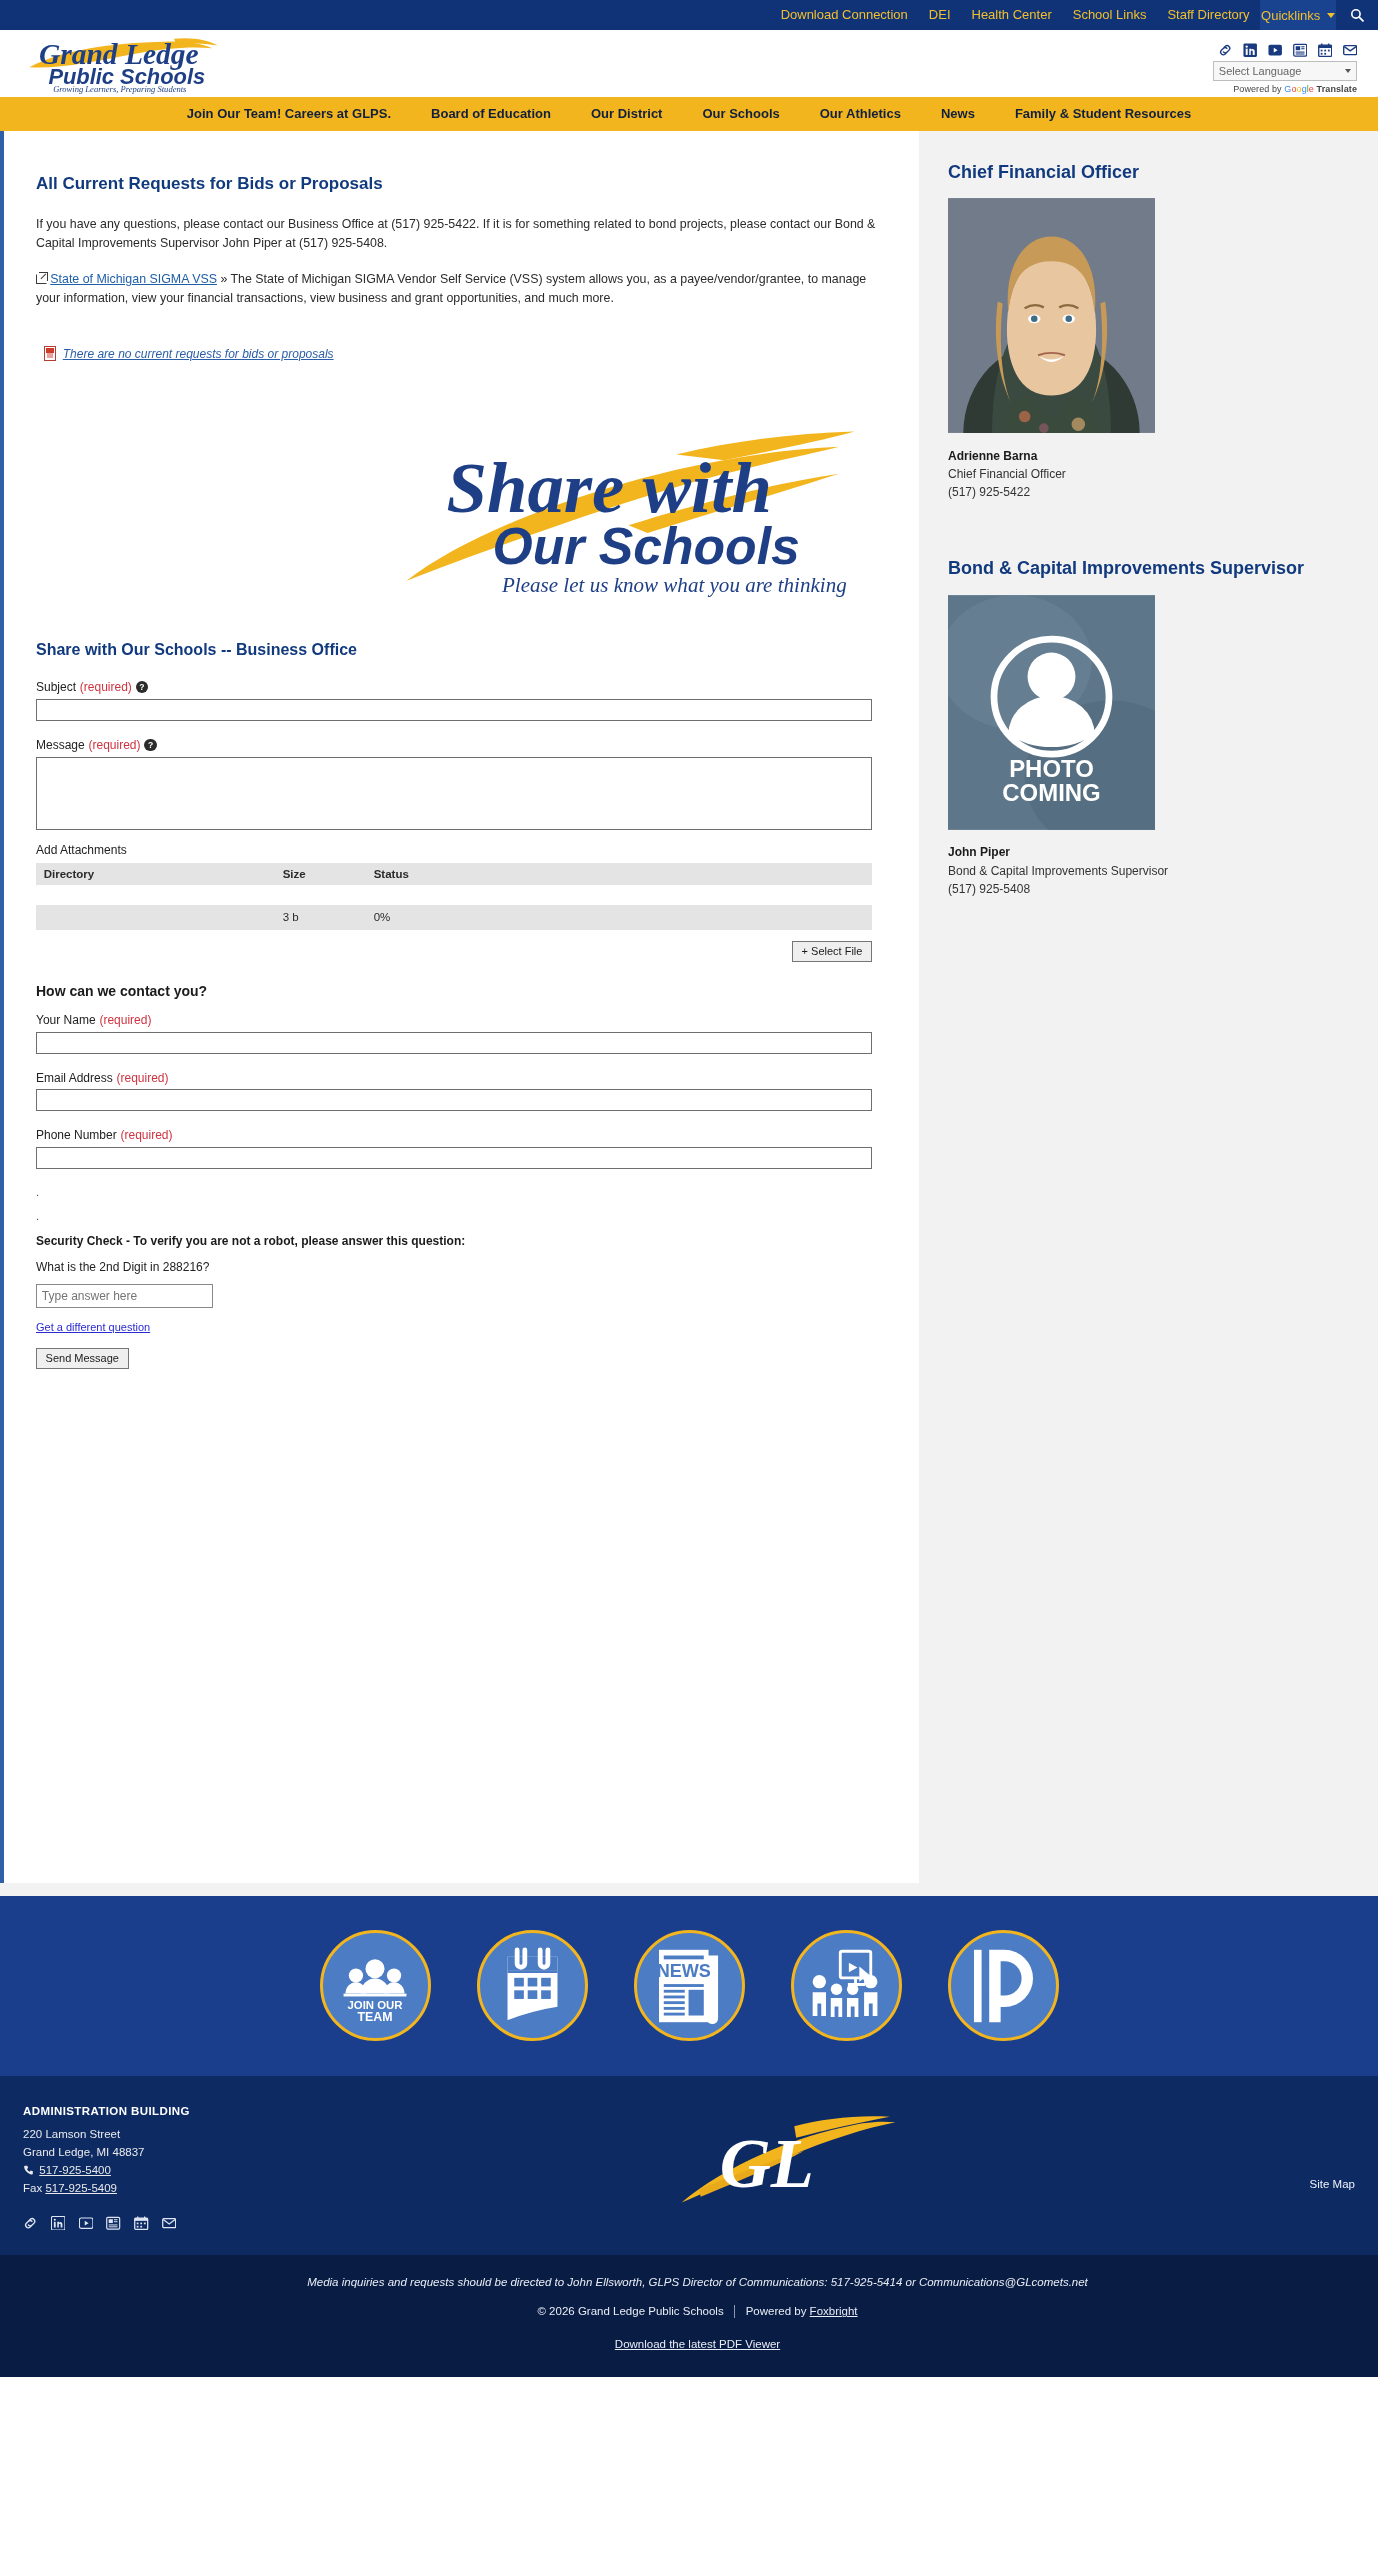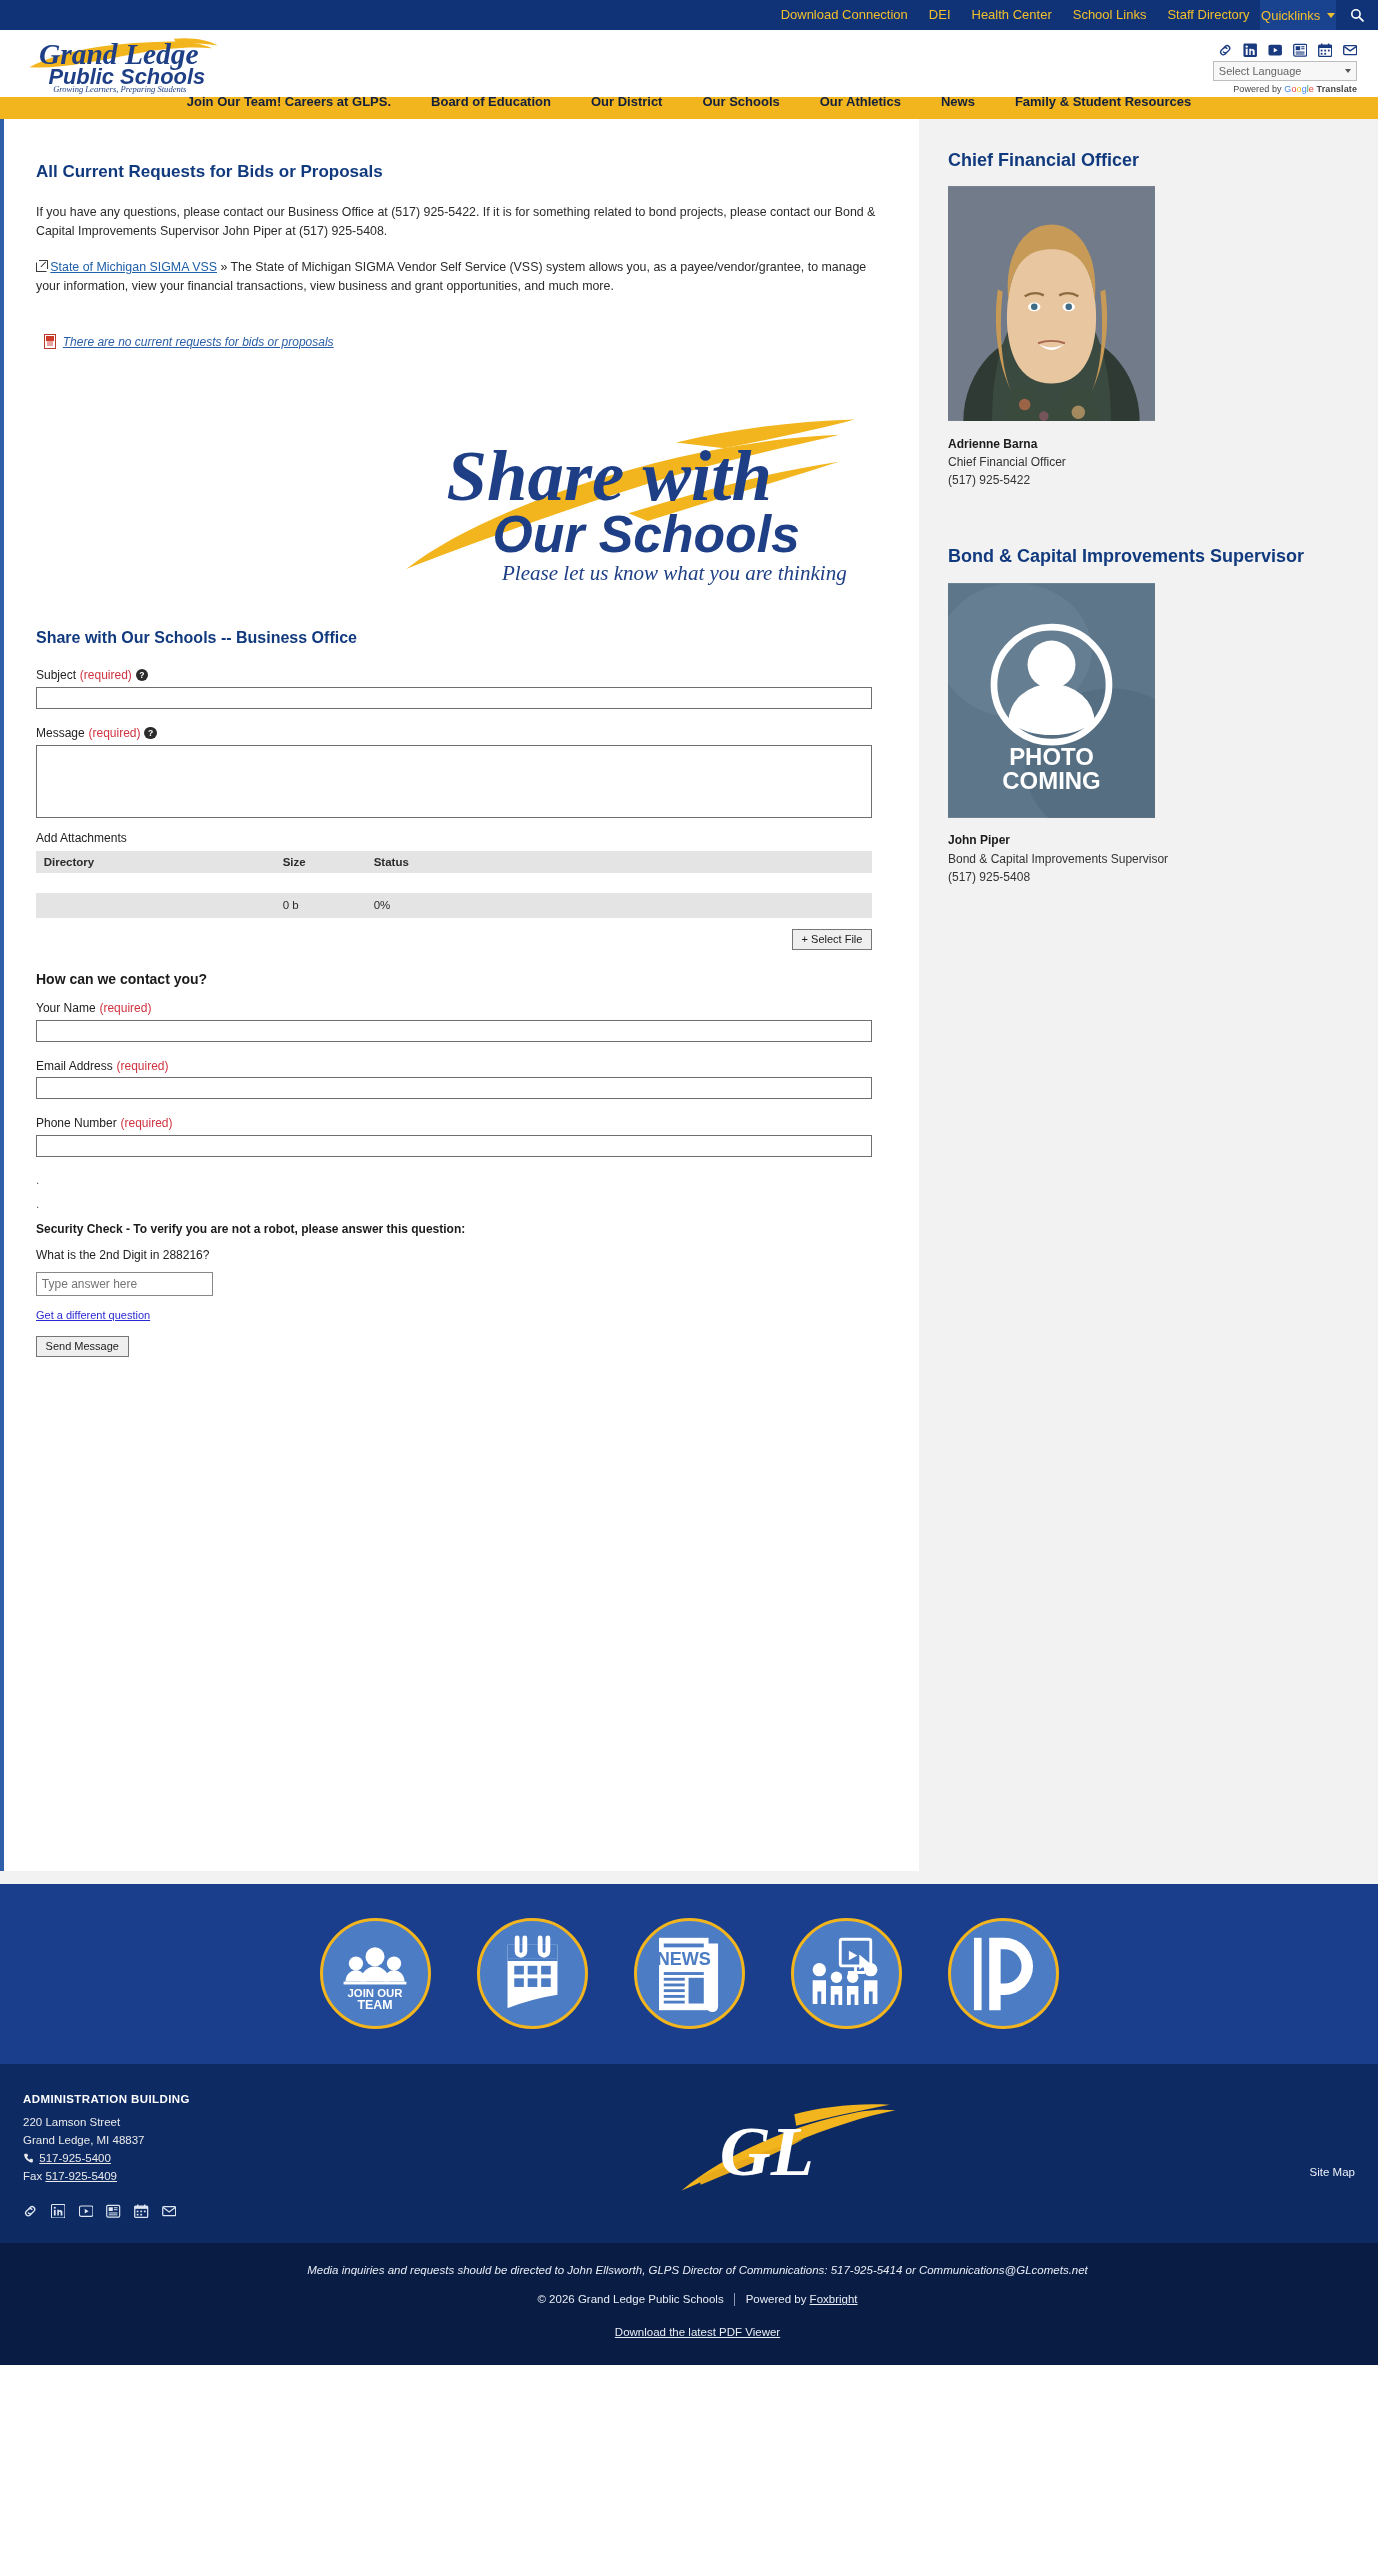--- a/index.html
+++ b/index.html
@@ -104,21 +104,21 @@
     font-size:9px;
     color:#444;
     margin-top:2.9px;
     letter-spacing:0.1px;
   }
   .g-b{color:#4285F4;} .g-r{color:#EA4335;} .g-y{color:#FBBC05;} .g-g{color:#34A853;}
 
   
   .mainnav{
     background:#f2b51e;
-    height:22px;
+    height:34px;
     display:flex;
     align-items:flex-end;
     justify-content:center;
     gap:0;
   }
   .mainnav .nitem{
     font-size:13px;
     font-weight:bold;
     color:#12203d;
     padding:0 20px;
@@ -671,21 +671,21 @@
           <th class="c2">Size</th>
           <th class="c3">Status</th>
         </tr>
       </thead>
       <tbody>
         <tr class="spacer">
               <td colspan="3"></td>
             </tr>
         <tr class="totals">
           <td></td>
-          <td>0 b</td>
+          <td>3 b</td>
           <td>0%</td>
         </tr>
       </tbody>
     </table>
     <div class="selfile-row">
       <button class="btn-grey">+ Select File</button>
     </div>
 
     <h4 class="contact-q">How can we contact you?</h4>
 

